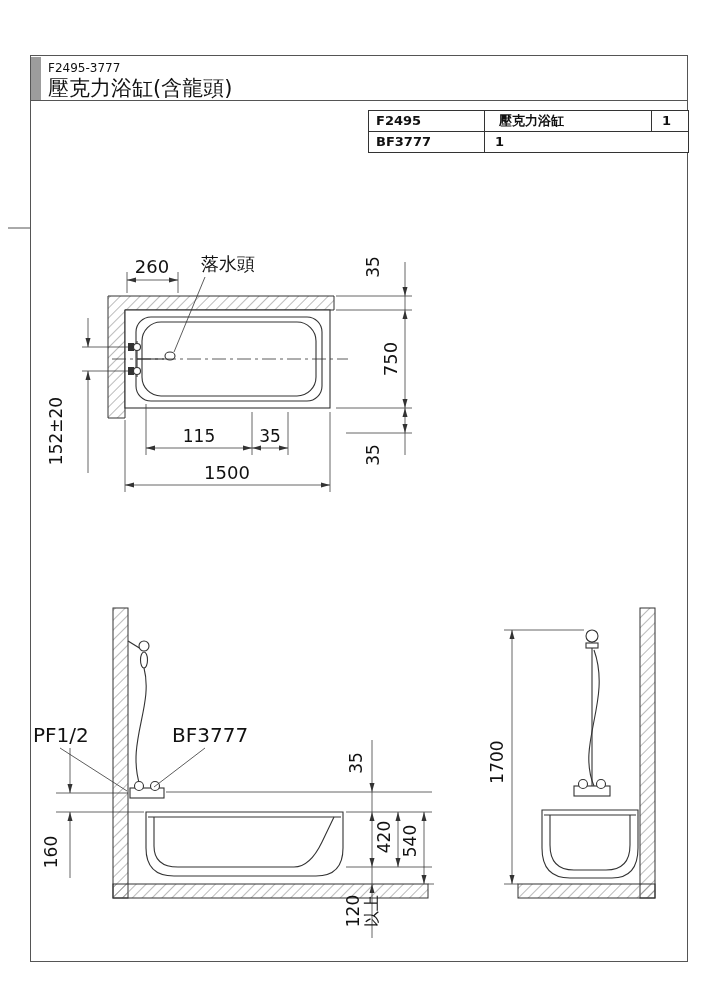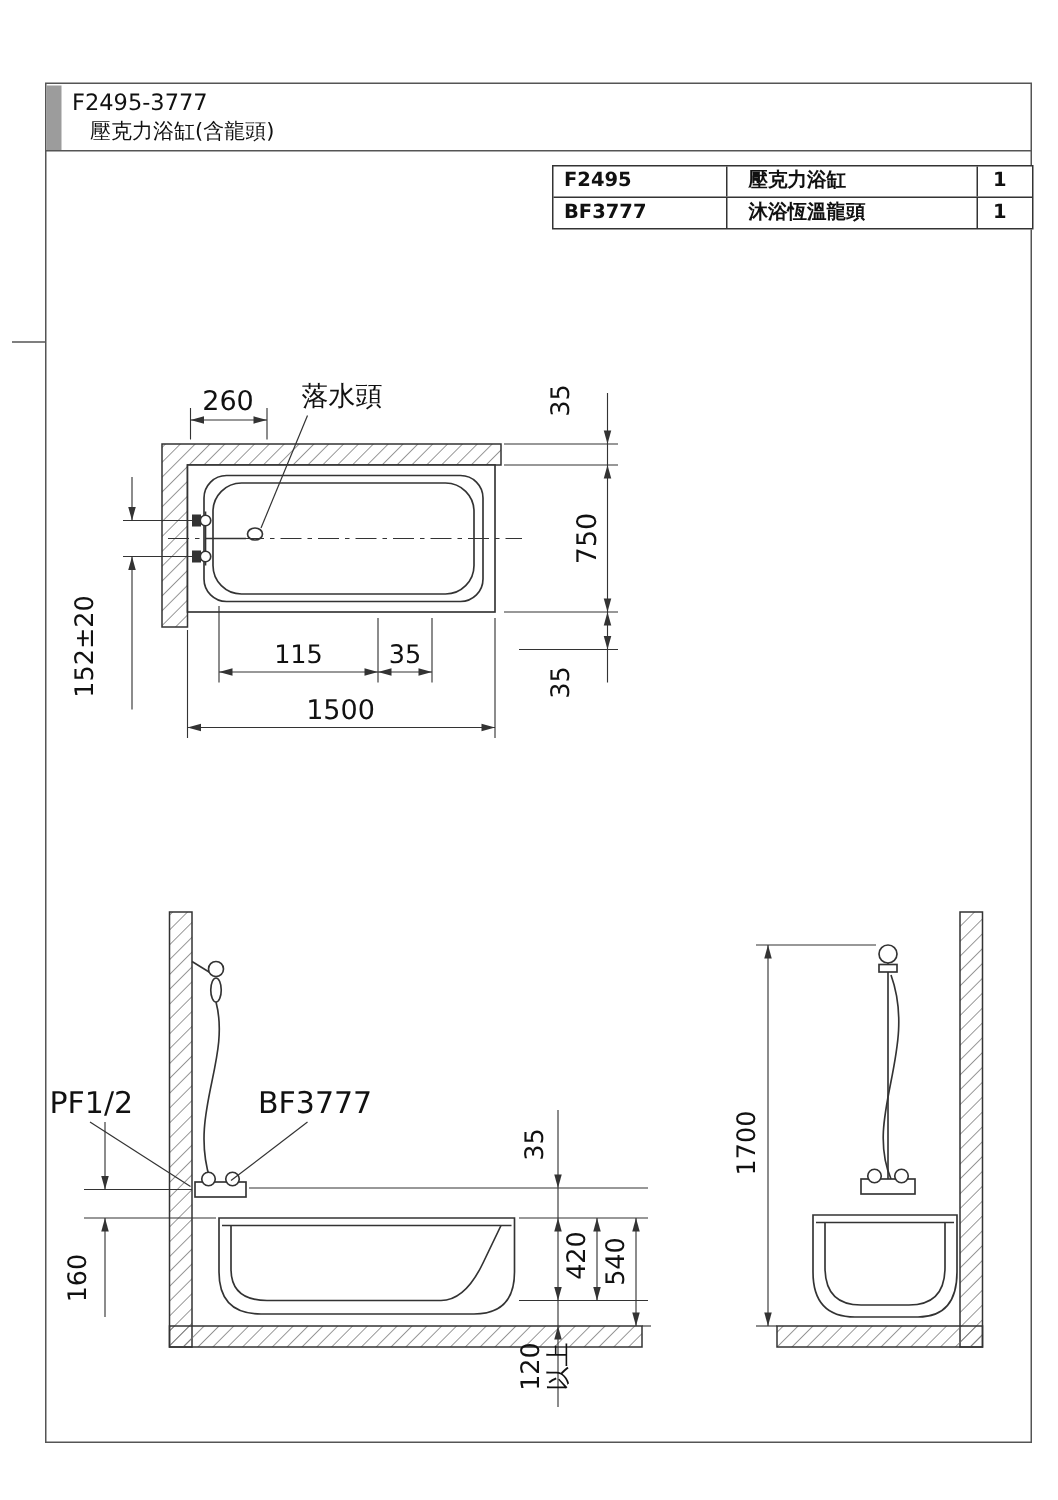--- a/index.html
+++ b/index.html
@@ -1,21 +1,21 @@
 <!DOCTYPE html>
 <html><head>
 <meta charset="utf-8">
 <style>
   html,body{margin:0;padding:0;background:#fff;}
   .sheet{position:relative;width:705px;height:1000px;background:#fff;
          font-family:"DejaVu Sans","Liberation Sans",sans-serif;color:#111;overflow:hidden;}
   .sheet svg{position:absolute;left:0;top:0;font-family:inherit;}
   .gray-bar{position:absolute;left:31px;top:57px;width:10px;height:43px;background:#9c9c9c;}
-  .model-text{position:absolute;left:48px;top:58px;font-size:15px;line-height:20px;}
-  .product-text{position:absolute;left:60px;top:78px;font-size:14px;line-height:20px;}
+  .model-text{position:absolute;left:48px;top:58px;font-size:12px;line-height:20px;}
+  .product-text{position:absolute;left:48px;top:78px;font-size:21px;line-height:20px;}
   .parts-table{position:absolute;left:368px;top:110px;width:319px;border:1px solid #333;
                font-size:13px;background:#fff;font-weight:bold;}
   .pt-row{display:grid;grid-template-columns:115px 167px 35px;height:20px;line-height:20px;}
   .pt-row + .pt-row{border-top:1px solid #333;}
   .pt-cell{padding-left:7px;overflow:hidden;white-space:nowrap;}
   .pt-name{border-left:1px solid #333;padding-left:14px;}
   .pt-qty{border-left:1px solid #333;padding-left:10px;}
 </style>
 </head>
 <body>
@@ -197,18 +197,17 @@
   <div class="product-text">壓克力浴缸(含龍頭)</div>
 
   <div class="parts-table">
     <div class="pt-row">
       <div class="pt-cell pt-code">F2495</div>
       <div class="pt-cell pt-name">壓克力浴缸</div>
       <div class="pt-cell pt-qty">1</div>
     </div>
     <div class="pt-row">
       <div class="pt-cell pt-code">BF3777</div>
-      <div class="pt-cell pt-name">沐浴恆溫龍頭</div>
       <div class="pt-cell pt-qty">1</div>
     </div>
   </div>
 
 </div>
 
 </body></html>

